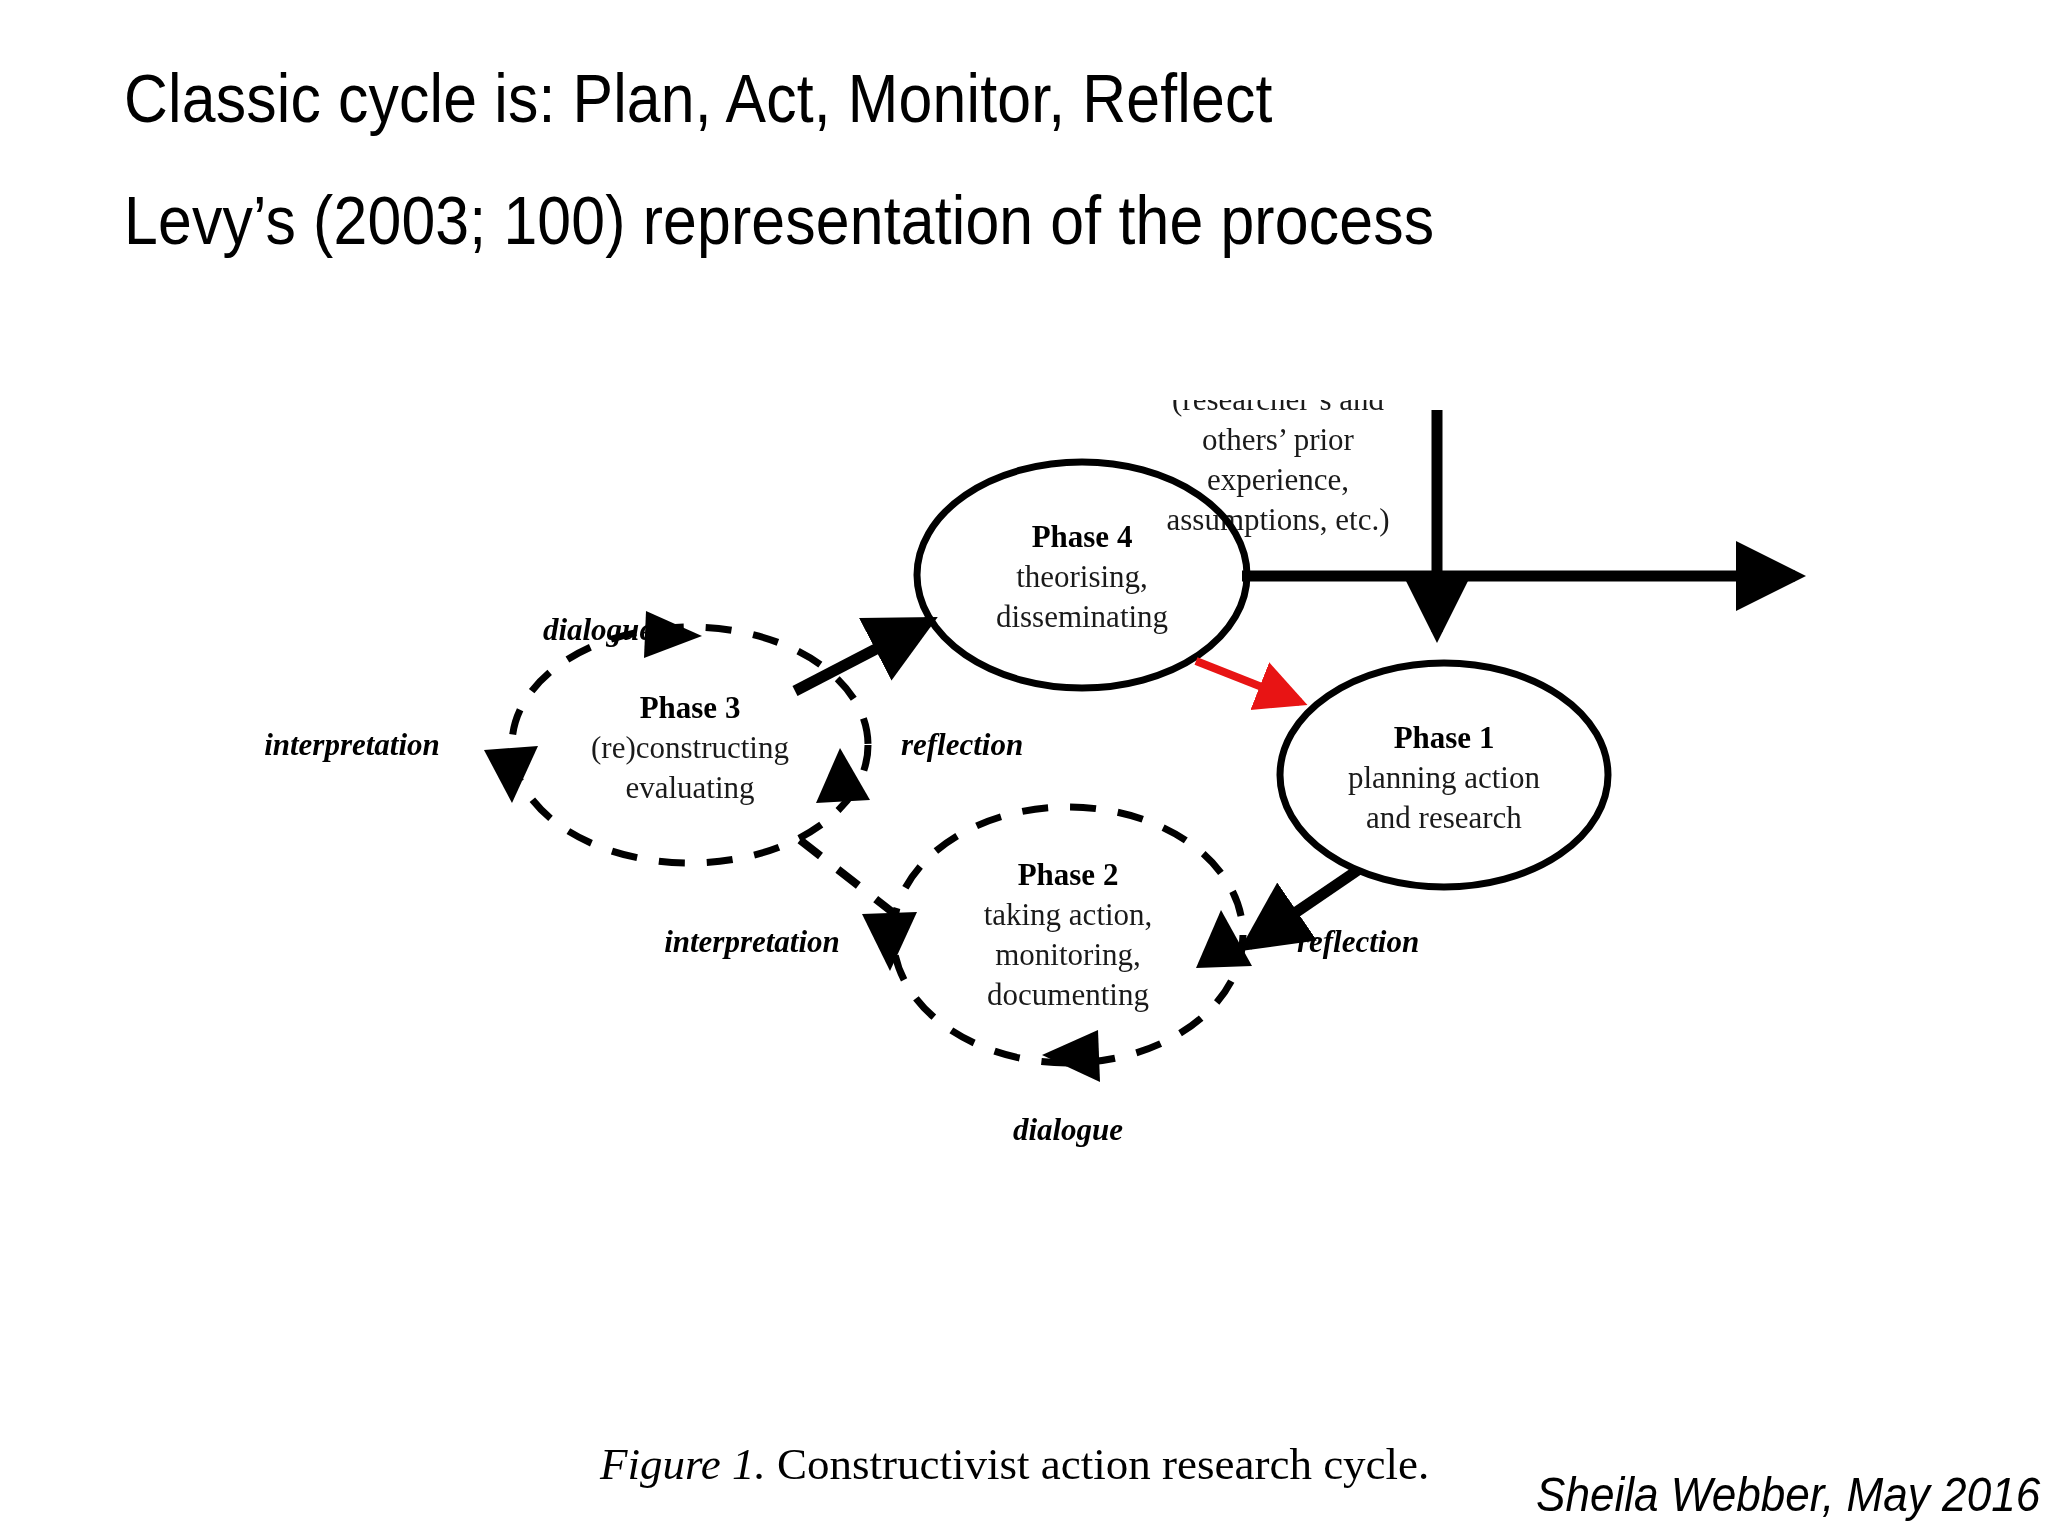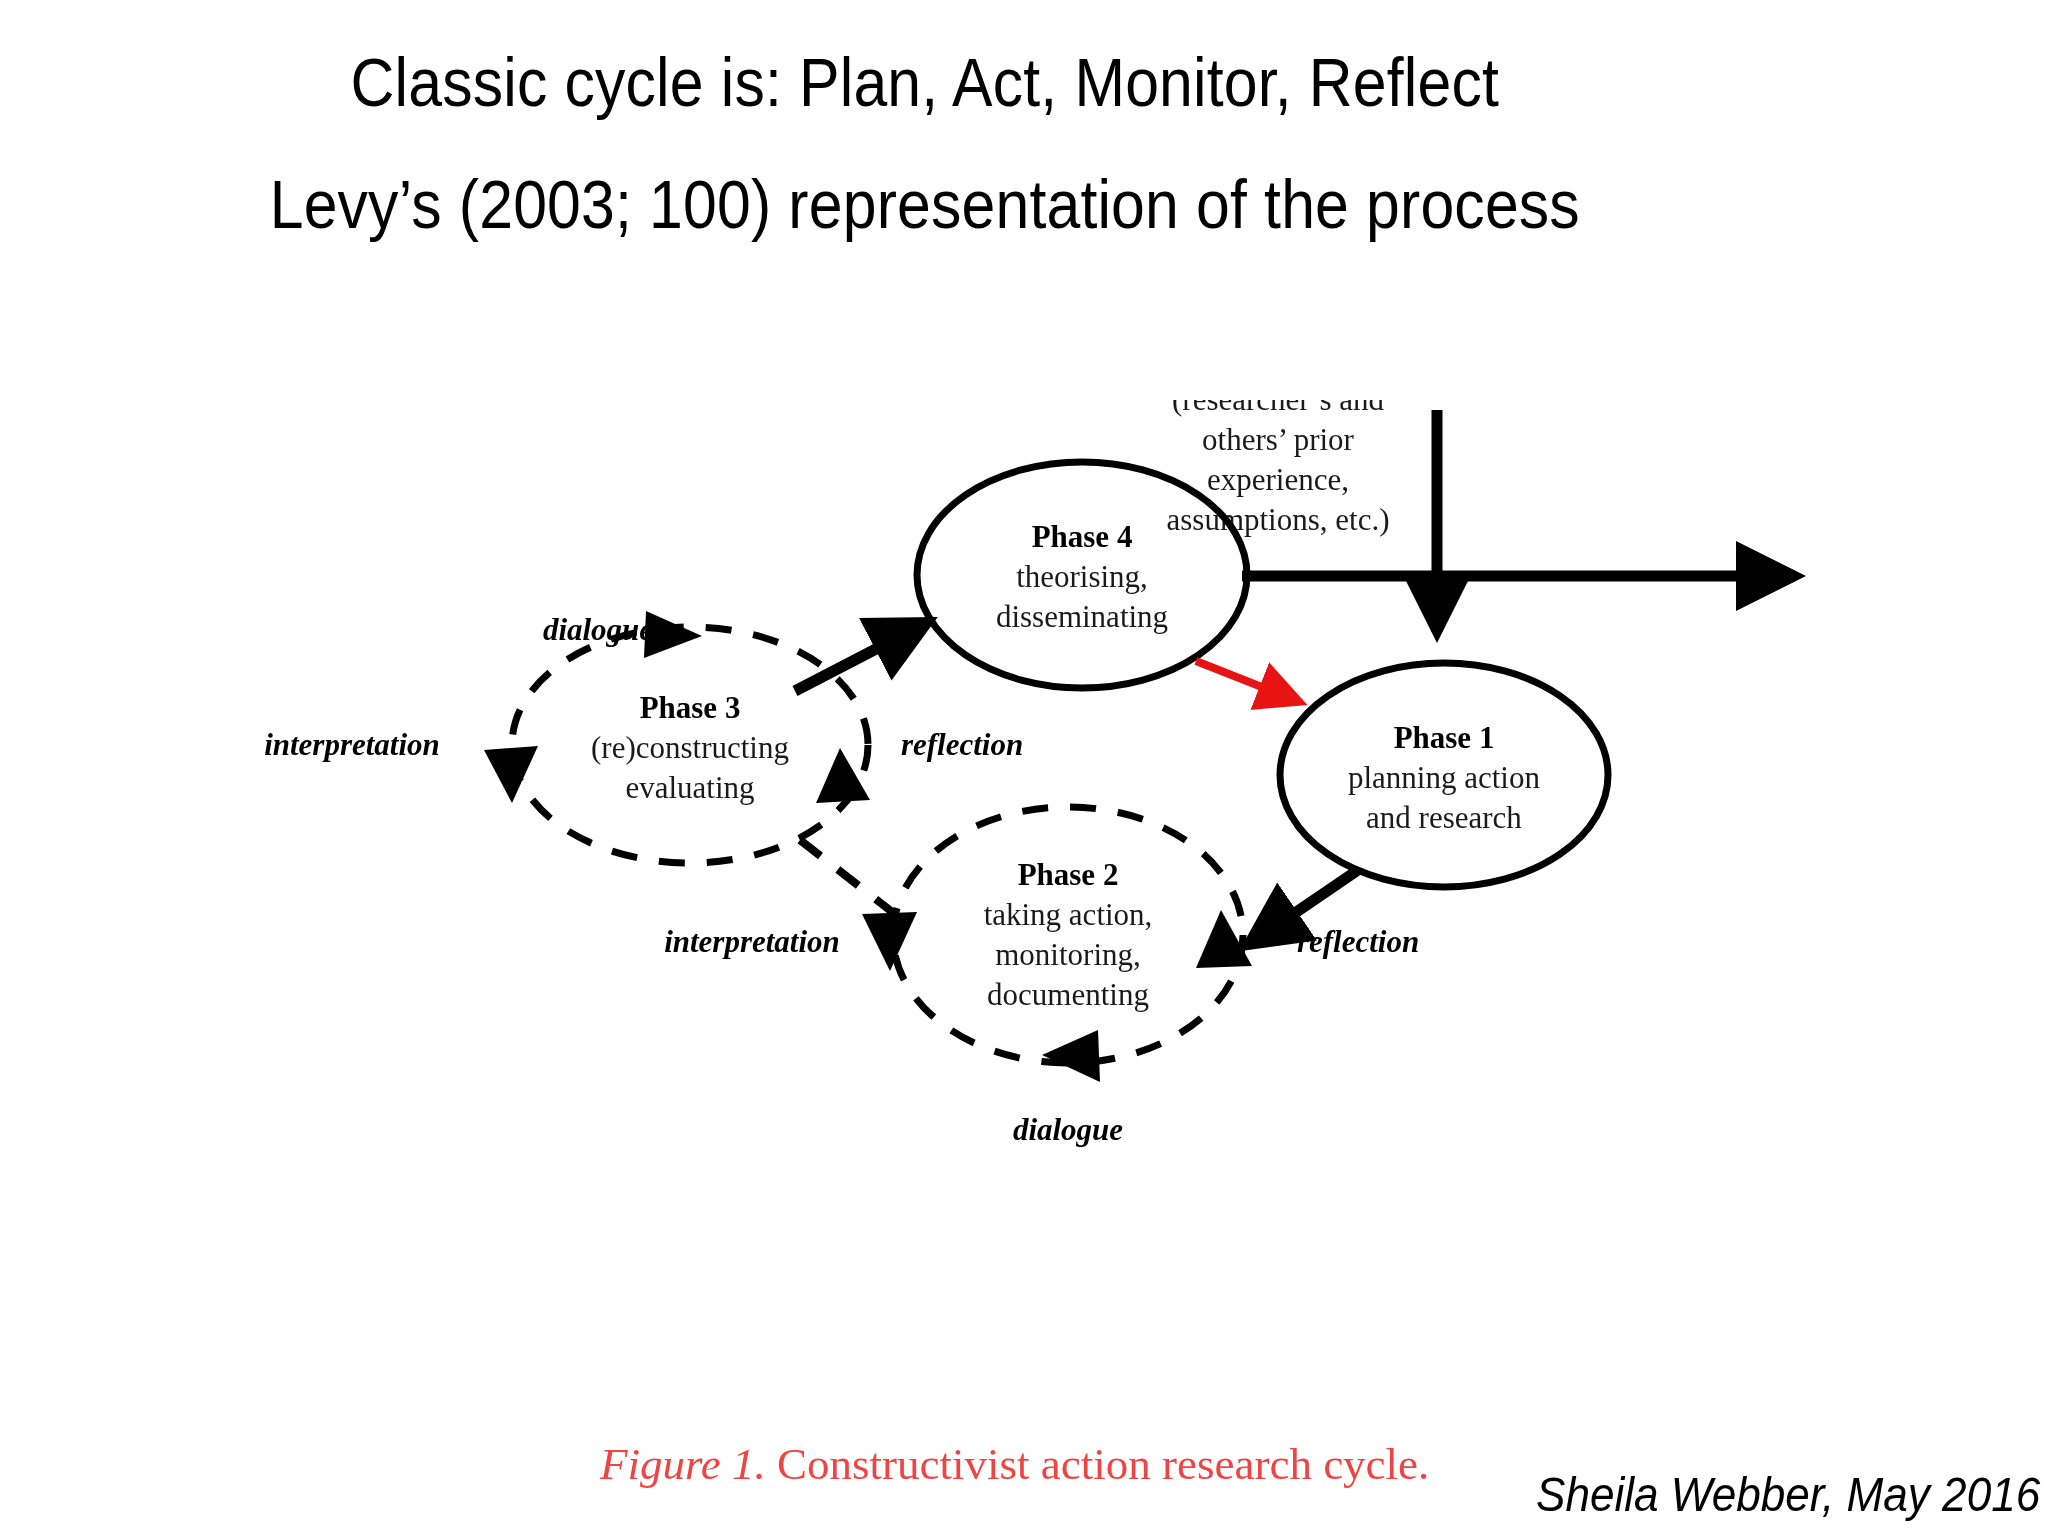--- a/index.html
+++ b/index.html
@@ -12,23 +12,22 @@
     height: 1536px;
     position: relative;
     overflow: hidden;
     font-family: "Liberation Sans", sans-serif;
   }
 
   
   #slide-title {
     position: absolute;
     left: 124px;
-    top: 22px;
+    top: 38px;
     width: 1820px;
-    text-align: center;
   }
   .title-line {
     font-family: "Liberation Sans", sans-serif;
     font-size: 69px;
     line-height: 122px;
     color: #000000;
     white-space: nowrap;
     transform: scaleX(0.88);
     transform-origin: left center;
     letter-spacing: 0.2px;
@@ -48,21 +47,21 @@
     height: 1060px;
   }
 
   
   #figure-caption {
     position: absolute;
     left: 600px;
     top: 1438px;
     font-family: "Liberation Serif", serif;
     font-size: 45px;
-    color: #ef4444;
+    color: #000000;
     white-space: nowrap;
   }
   #figure-caption .cap-num {
     font-style: italic;
   }
   #figure-caption .cap-text {
     font-style: normal;
   }
 
   

